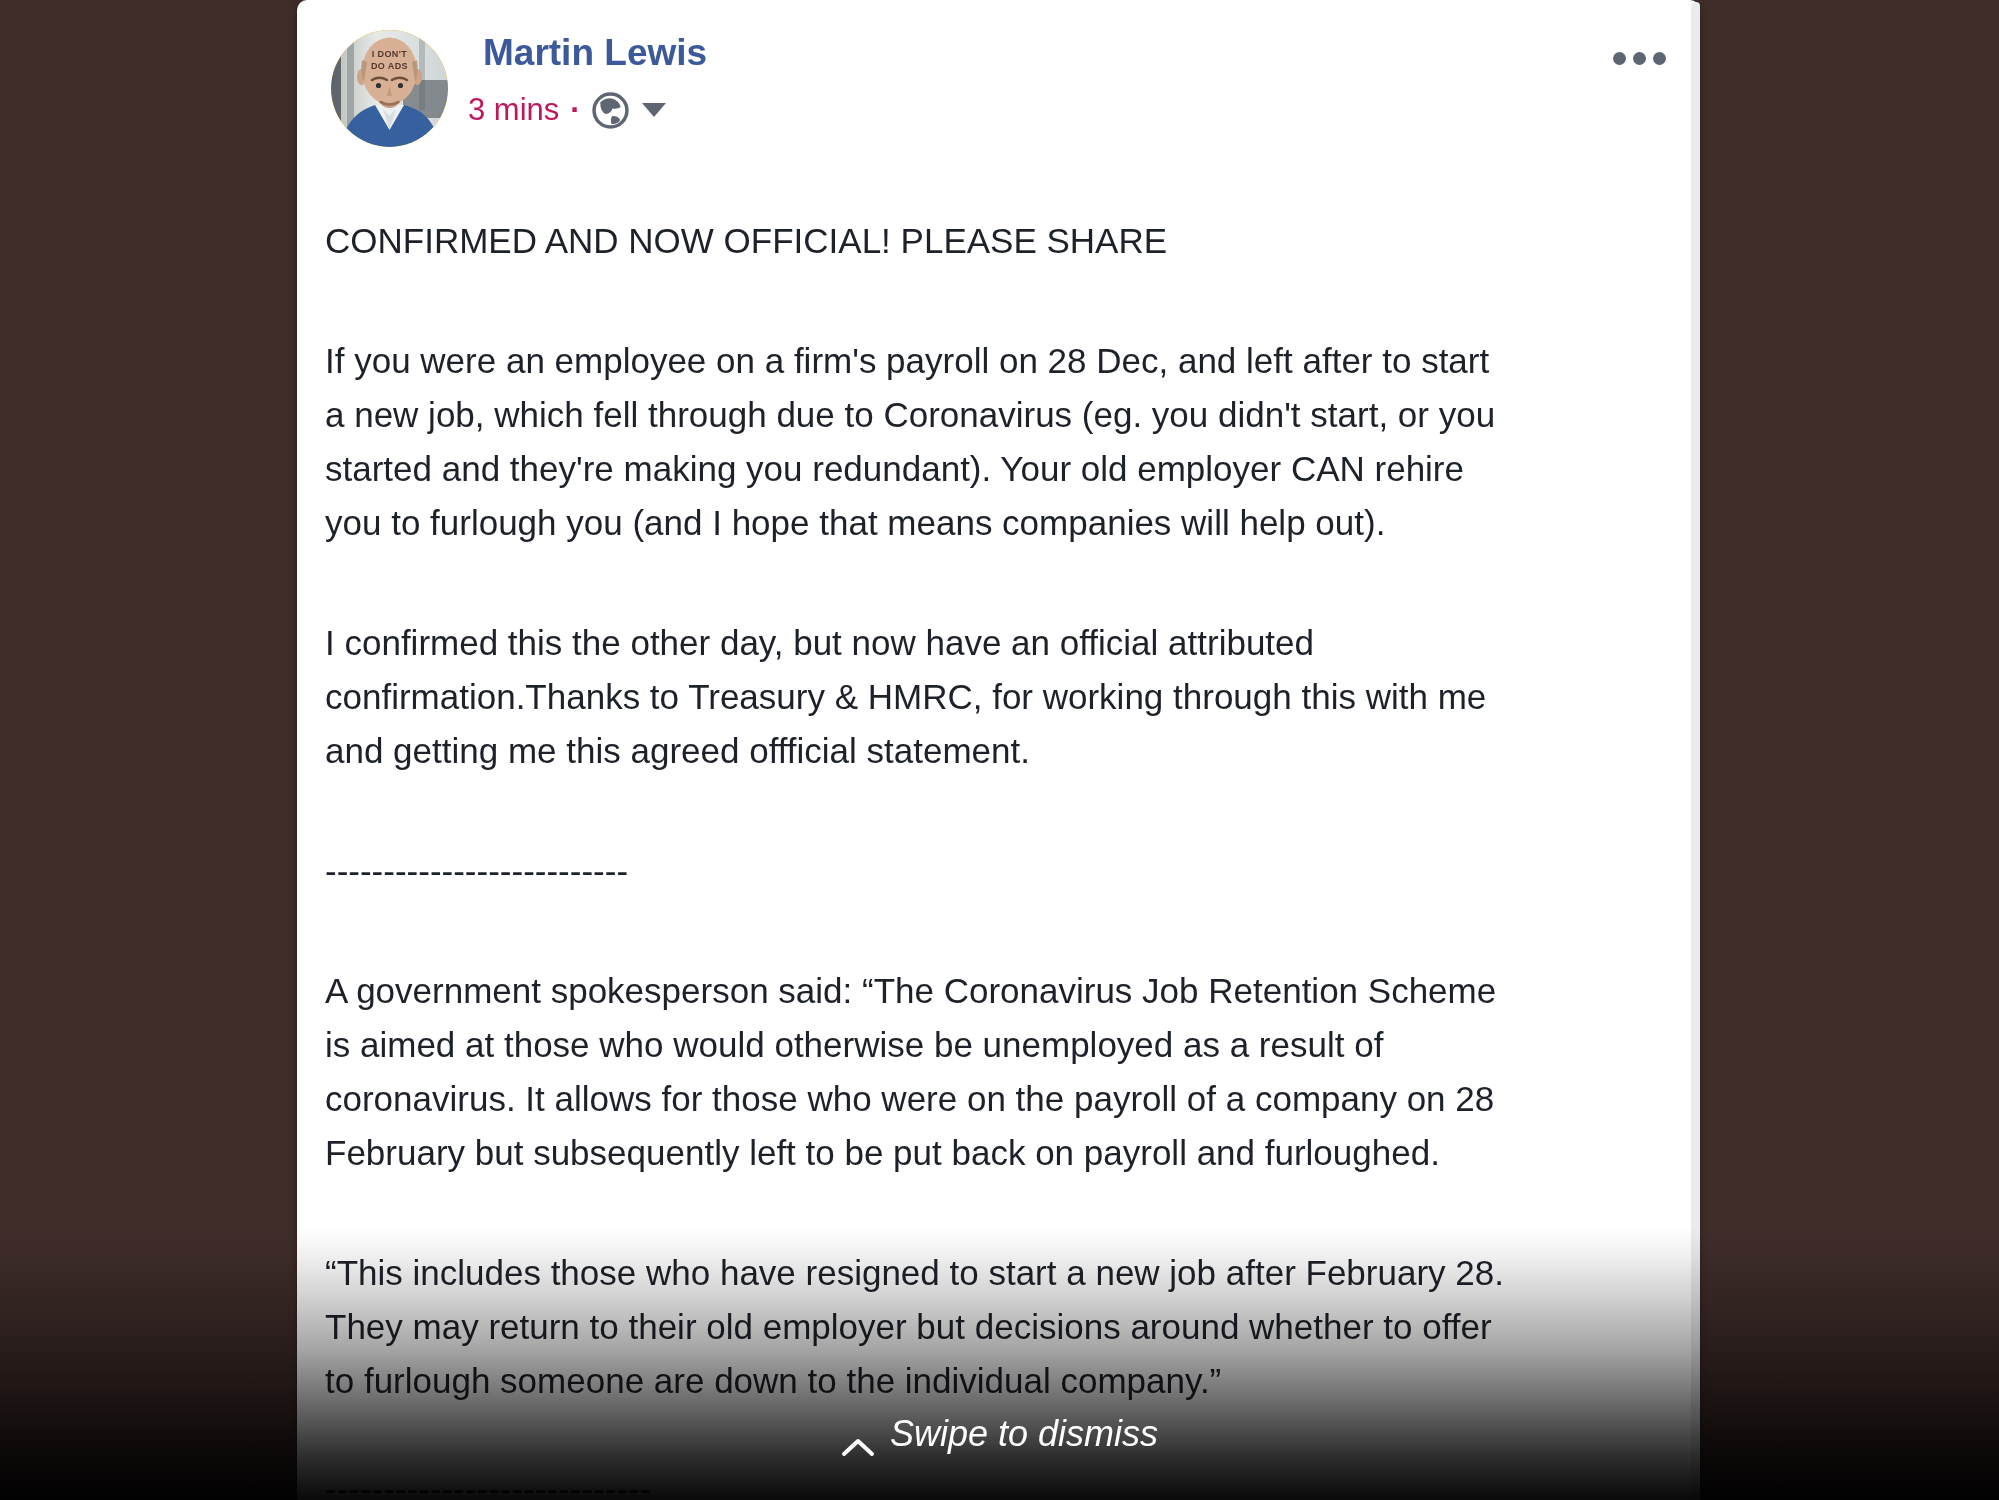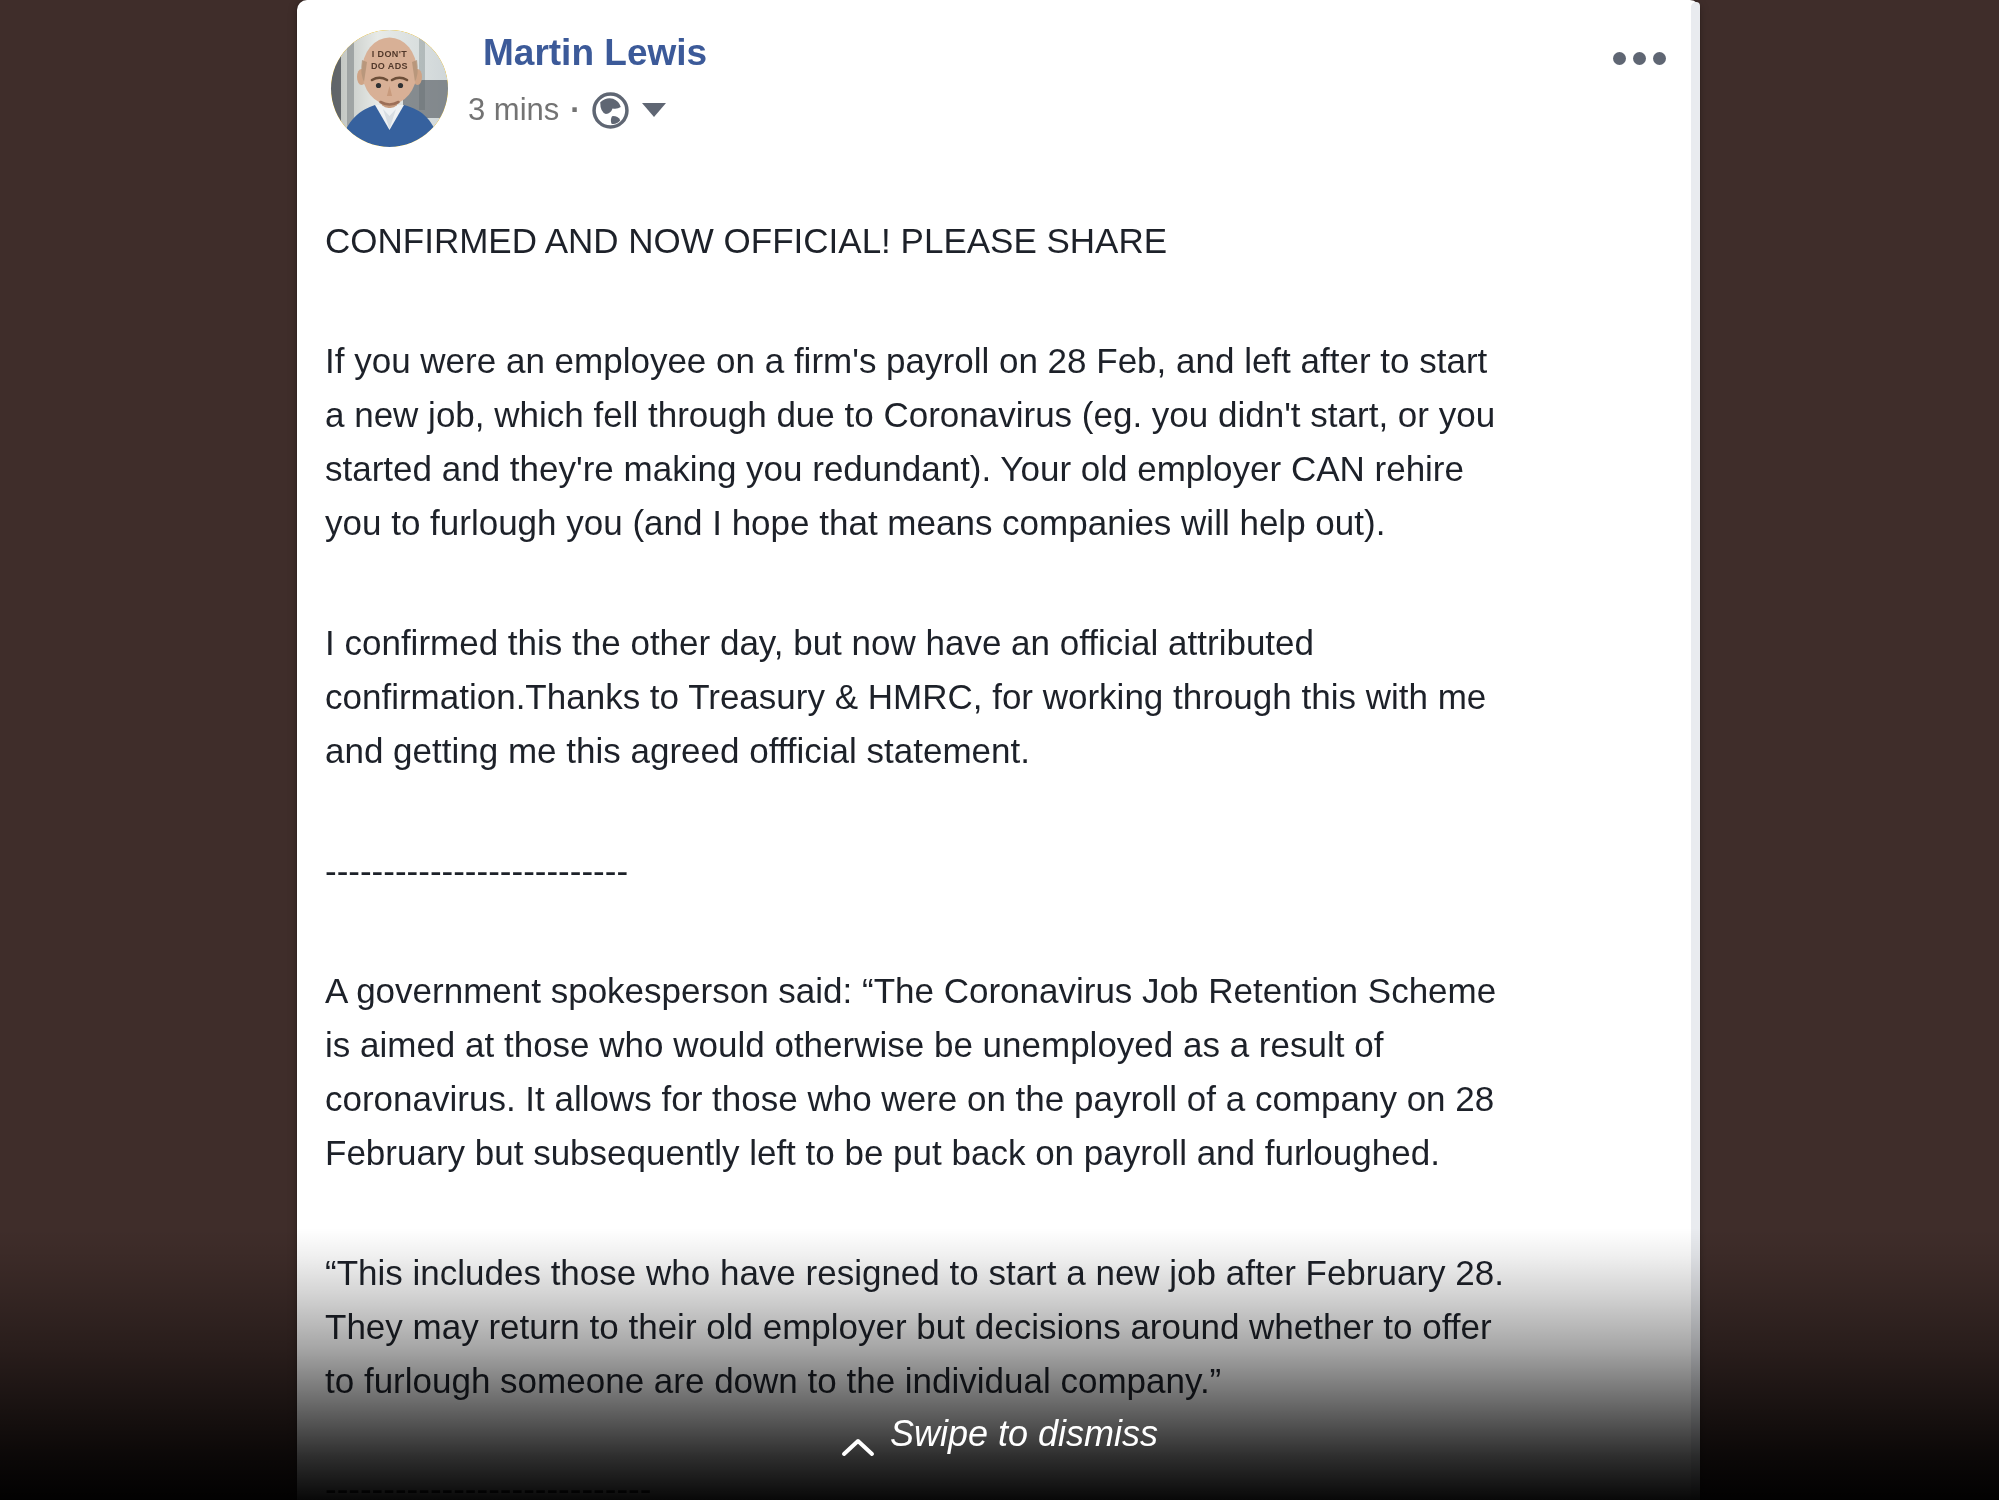--- a/index.html
+++ b/index.html
@@ -25,21 +25,21 @@
   }
   .avatar svg{display:block;}
   .author{
     position:absolute;left:186px;top:33px;
     font-size:37px;font-weight:700;color:#3c5a99;line-height:1.1;
     white-space:nowrap;cursor:pointer;
   }
   .meta{
     position:absolute;left:171px;top:90px;height:40px;
     display:flex;align-items:center;gap:11px;
-    font-size:31px;color:#737373;
+    font-size:31px;color:#be185d;
   }
   .meta .sep{font-weight:700;}
   .globe{width:37px;height:37px;display:inline-block;}
   .caret{
     width:0;height:0;display:inline-block;margin-left:2px;
     border-left:12px solid transparent;border-right:12px solid transparent;
     border-top:14px solid #5f6673;
   }
   .dots{
     position:absolute;right:30px;top:48px;
@@ -140,21 +140,21 @@
 
       <div class="dots">
         <span class="dot"></span>
         <span class="dot"></span>
         <span class="dot"></span>
       </div>
     </div>
 
     <div class="content">
       <p>CONFIRMED AND NOW OFFICIAL! PLEASE SHARE</p>
-      <p>If you were an employee on a firm's payroll on 28 Feb, and left after to start
+      <p>If you were an employee on a firm's payroll on 28 Dec, and left after to start
 a new job, which fell through due to Coronavirus (eg. you didn't start, or you
 started and they're making you redundant). Your old employer CAN rehire
 you to furlough you (and I hope that means companies will help out).</p>
       <p>I confirmed this the other day, but now have an official attributed
 confirmation.Thanks to Treasury &amp; HMRC, for working through this with me
 and getting me this agreed offficial statement.</p>
       <p>--------------------------</p>
       <p>A government spokesperson said: “The Coronavirus Job Retention Scheme
 is aimed at those who would otherwise be unemployed as a result of
 coronavirus. It allows for those who were on the payroll of a company on 28

